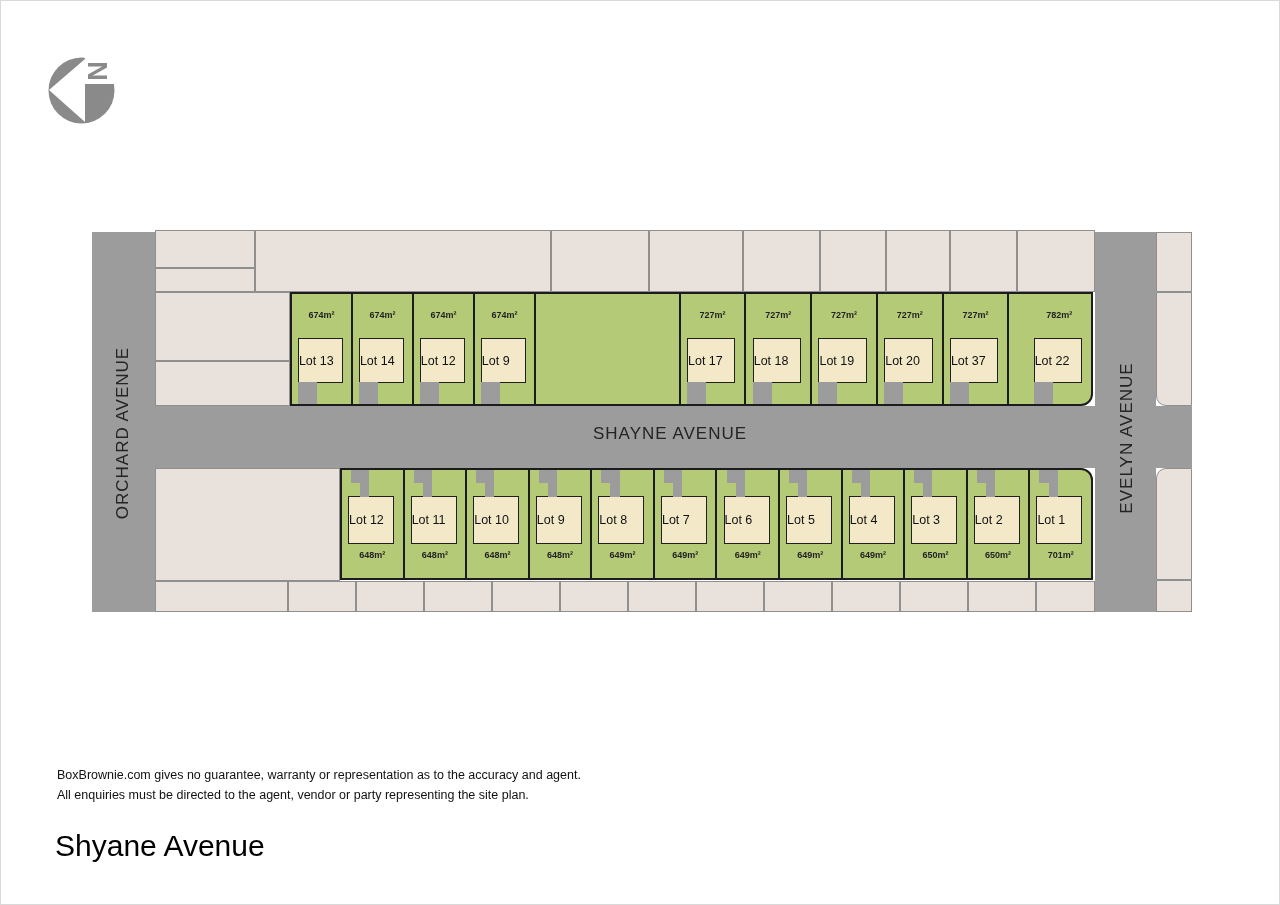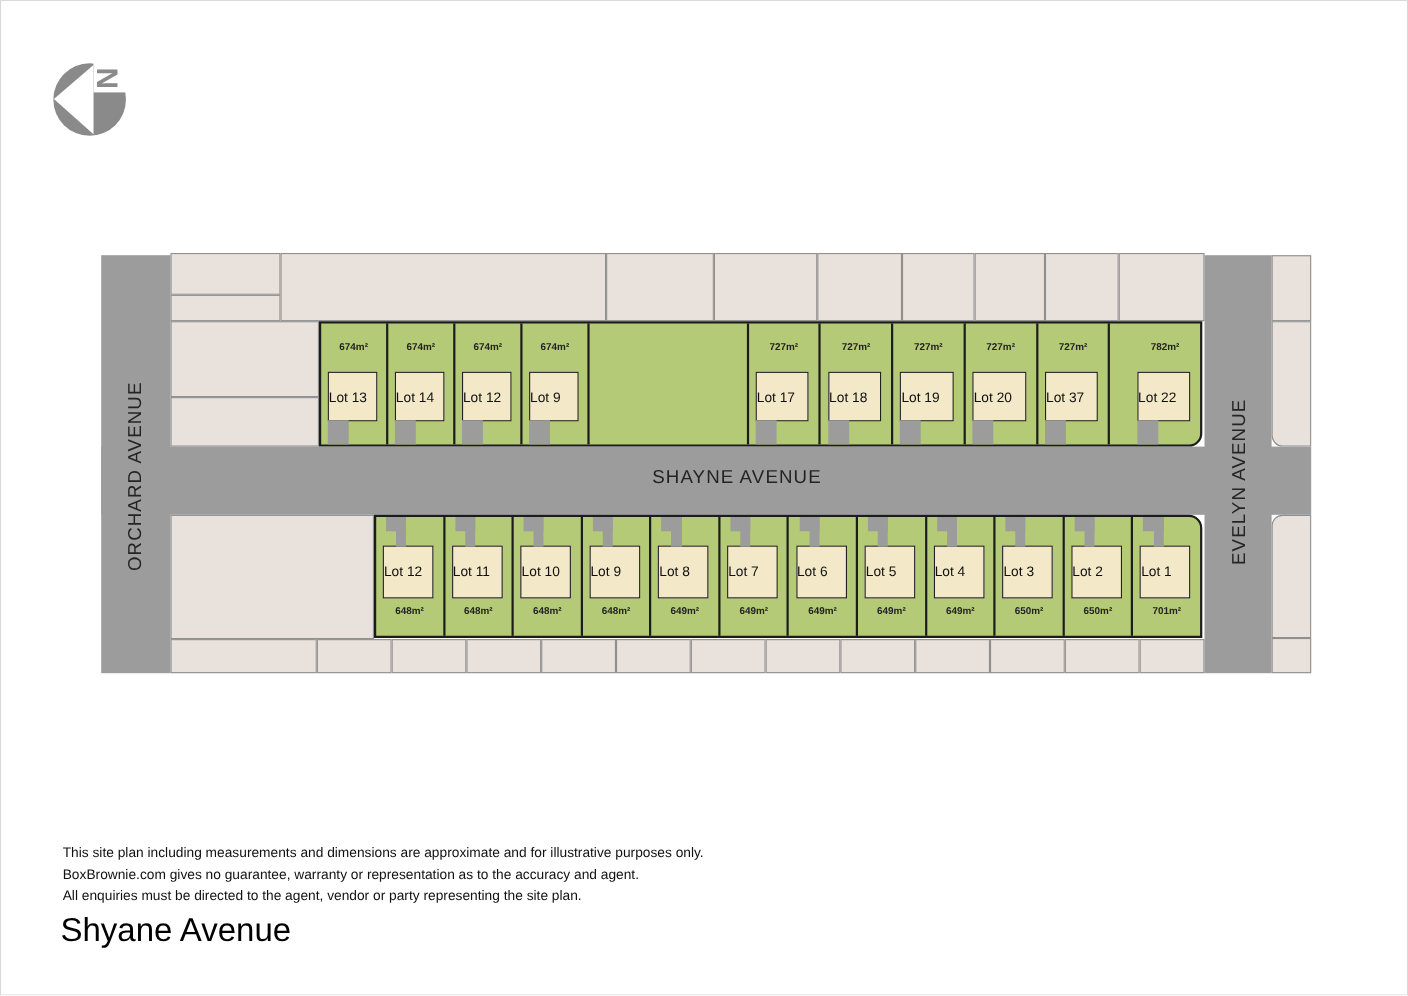--- a/index.html
+++ b/index.html
@@ -273,19 +273,18 @@
         <div class="area-label">701m²</div>
         <div class="house">
           <span>Lot 1</span>
         </div>
         <div class="driveway d1"></div>
         <div class="driveway d2"></div>
       </div>
     </div>
 
   <div class="disclaimer">
-    <div>This site plan including measurements and dimensions are approximate and for illustrative purposes only.</div>
     <div>BoxBrownie.com gives no guarantee, warranty or representation as to the accuracy and agent.</div>
     <div>All enquiries must be directed to the agent, vendor or party representing the site plan.</div>
   </div>
   <div class="plan-title">Shyane Avenue</div>
 
 </div>
 
 </body></html>

